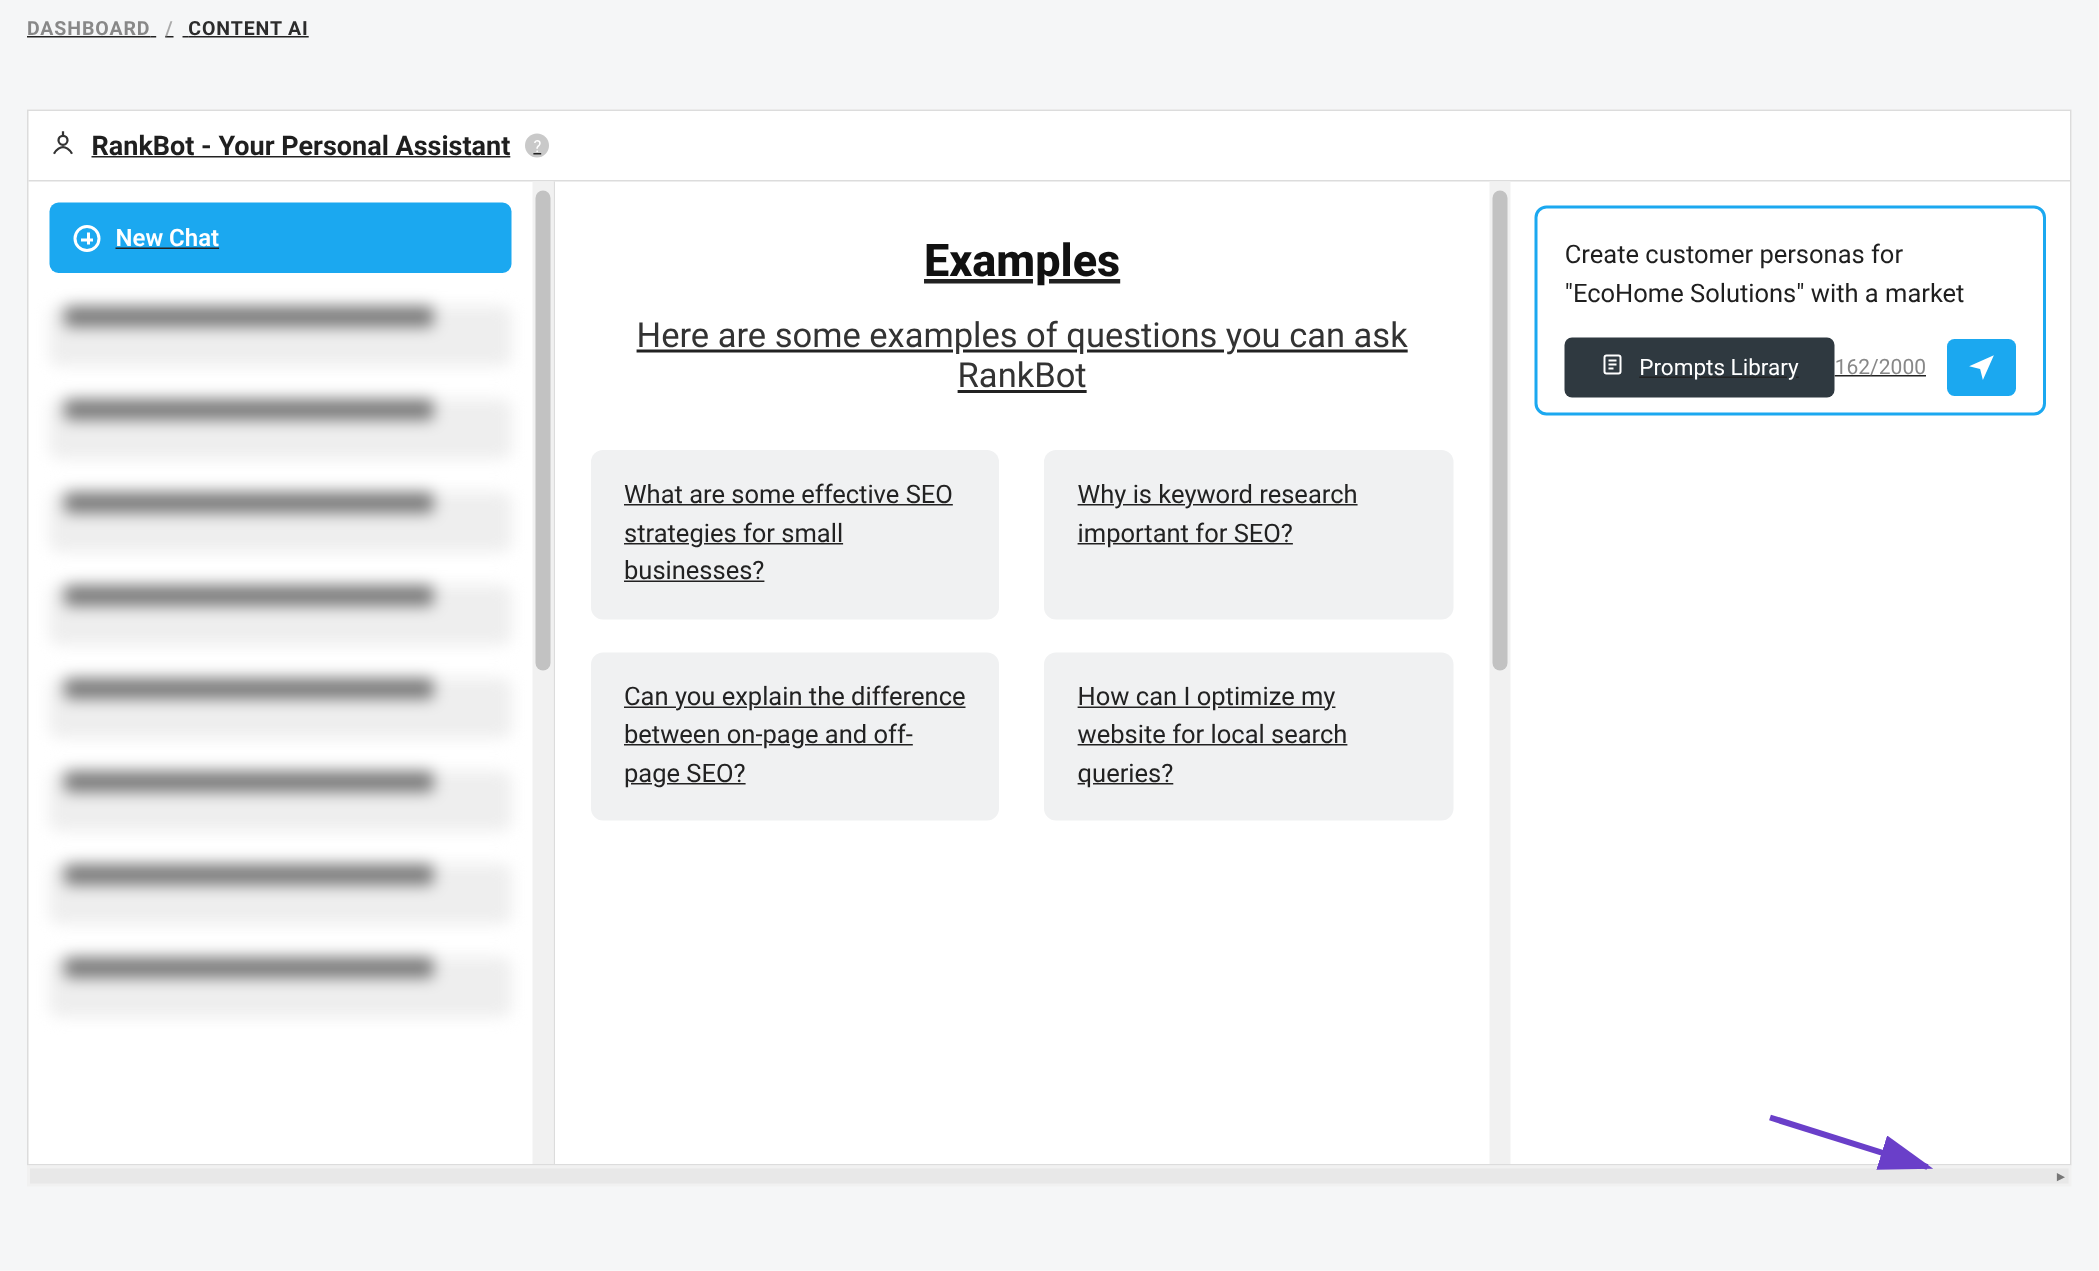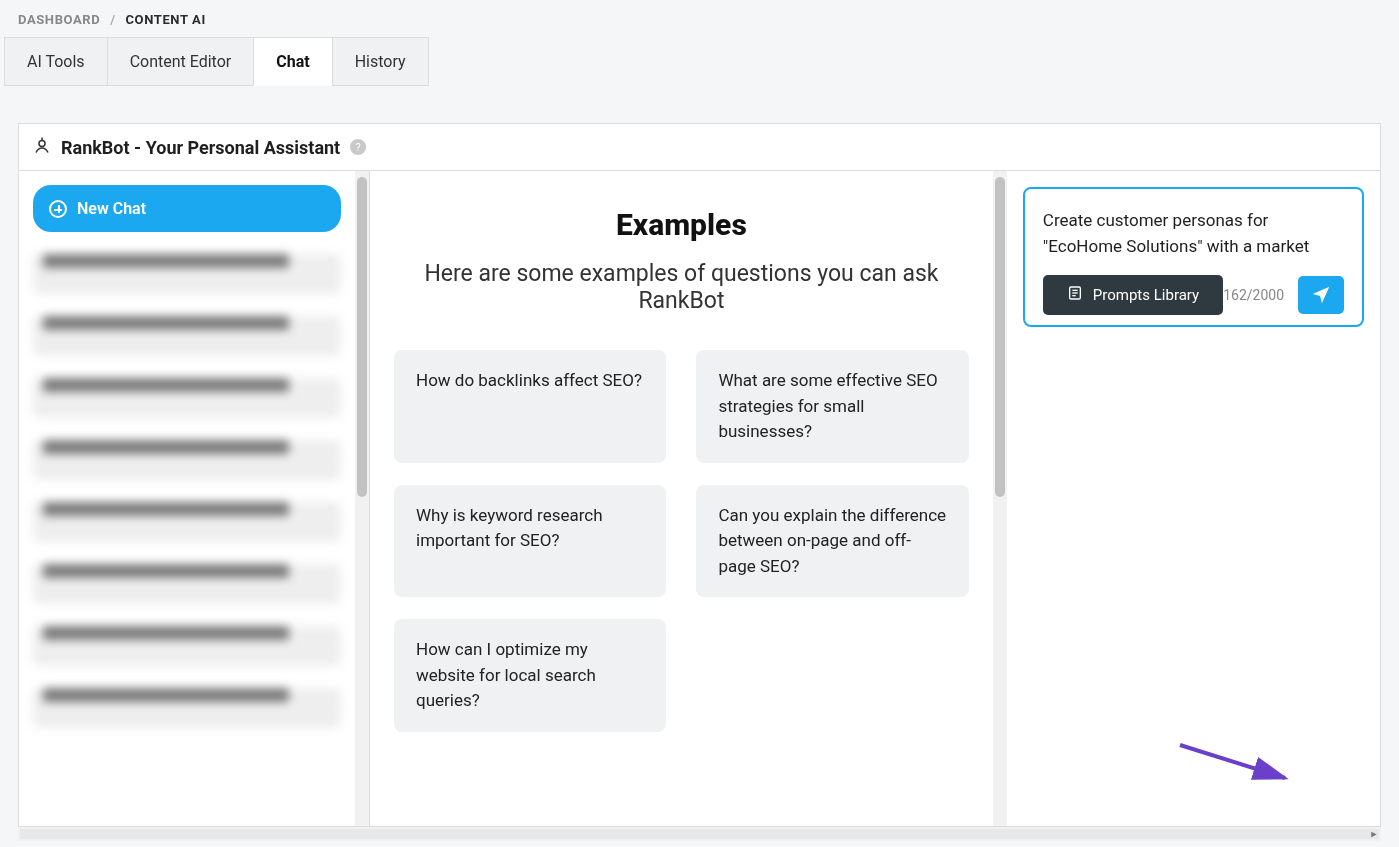--- a/index.html
+++ b/index.html
@@ -1,17 +1,17 @@
 <!DOCTYPE html>
 <html><head>
 <meta charset="utf-8">
 <style>
   * { box-sizing: border-box; margin: 0; padding: 0; }
   html, body { width: 1399px; height: 847px; font-family: -apple-system, BlinkMacSystemFont, "Segoe UI", Roboto, Arial, sans-serif; background: #f5f6f7; color: #222; }
-  .root { width: 1399px; height: 847px; padding: 0; background: #f5f6f7; position: relative; }
+  .root { width: 1399px; height: 847px; padding: 0; background: #f5f6f7; position: relative; text-decoration: underline; }
 
   
   .breadcrumb { padding: 12px 18px 10px 18px; font-size: 13px; letter-spacing: .6px; font-weight: 700; color: #6b6b6b; }
   .breadcrumb a { color: #888; text-decoration: none; }
   .breadcrumb .sep { padding: 0 6px; color: #aaa; font-weight: 600; }
   .breadcrumb .current { color: #2c2c2c; }
 
   
   .tabs { display: flex; border-bottom: 1px solid transparent; margin: 0 18px 0 4px; }
   .tab { border: 1px solid #dcdcdc; border-bottom: 1px solid #dcdcdc; background: #f0f1f2; margin-right: -1px; padding: 14px 22px; font-size: 16px; color: #333; cursor: pointer; }
@@ -25,21 +25,21 @@
   .help-icon { width: 16px; height: 16px; border-radius: 50%; background: #c9c9c9; color: #fff; font-size: 11px; display: inline-flex; align-items:center; justify-content:center; }
 
   .panel-body { display: flex; flex: 1; min-height: 0; }
 
   
   .sidebar-wrap { display:flex; border-right: 1px solid #dcdcdc; }
   .sidebar { width: 336px; padding: 14px 14px; overflow: hidden; }
   .sidebar-scroll { width: 14px; background: #f1f1f1; position: relative; }
   .sidebar-scroll .thumb { position: absolute; top: 6px; left: 2px; right: 2px; height: 320px; background: #c2c2c2; border-radius: 6px; }
 
-  .new-chat { display: flex; align-items: center; gap: 10px; background: #1ba8f0; color: #fff; border-radius: 18px; padding: 14px 16px; font-size: 16px; font-weight: 600; cursor: pointer; }
+  .new-chat { display: flex; align-items: center; gap: 10px; background: #1ba8f0; color: #fff; border-radius: 6px; padding: 14px 16px; font-size: 16px; font-weight: 600; cursor: pointer; }
   .plus-icon { width: 18px; height: 18px; border: 2px solid #fff; border-radius: 50%; position: relative; }
   .plus-icon::before, .plus-icon::after { content:""; position:absolute; background:#fff; }
   .plus-icon::before { left:3px; right:3px; top:7px; height:2px; }
   .plus-icon::after { top:3px; bottom:3px; left:7px; width:2px; }
 
   .chat-item { height: 40px; margin-top: 22px; border-radius: 6px; background: linear-gradient(90deg, #eee, #eee); filter: blur(5px); }
   .chat-item .bar { height: 14px; width: 80%; margin: 13px 0 0 10px; background: #7a7a7a; border-radius: 3px; }
 
   
   .main { flex: 1; display: flex; flex-direction: row; min-height: 0; }
@@ -78,27 +78,20 @@
 </head>
 <body>
 <div class="root">
 
 <div class="breadcrumb">
   <a href="#">DASHBOARD</a>
   <span class="sep">/</span>
   <span class="current">CONTENT AI</span>
 </div>
 
-<div class="tabs">
-  <div class="tab">AI Tools</div>
-  <div class="tab">Content Editor</div>
-  <div class="tab active">Chat</div>
-  <div class="tab">History</div>
-  <div class="tab-spacer"></div>
-</div>
 
 <div class="panel">
   <div class="panel-header">
     <span>
       <svg width="18" height="18" viewBox="0 0 24 24" fill="none" stroke="#333" stroke-width="2">
             <circle cx="12" cy="10" r="4"></circle>
             <path d="M12 2v4"></path>
             <path d="M4 22c2-4 6-6 8-6s6 2 8 6"></path>
           </svg>
     </span>
@@ -143,21 +136,20 @@
             <div class="thumb"></div>
           </div>
     </div>
 
     <div class="main">
       <div class="main-scroll-wrap">
         <div class="content">
           <div class="examples-title">Examples</div>
           <div class="examples-sub">Here are some examples of questions you can ask RankBot</div>
           <div class="example-grid">
-            <div class="example">How do backlinks affect SEO?</div>
             <div class="example">What are some effective SEO strategies for small businesses?</div>
             <div class="example">Why is keyword research important for SEO?</div>
             <div class="example">Can you explain the difference between on-page and off-page SEO?</div>
             <div class="example">How can I optimize my website for local search queries?</div>
           </div>
         </div>
         <div class="content-scroll">
               <div class="thumb"></div>
             </div>
       </div>

